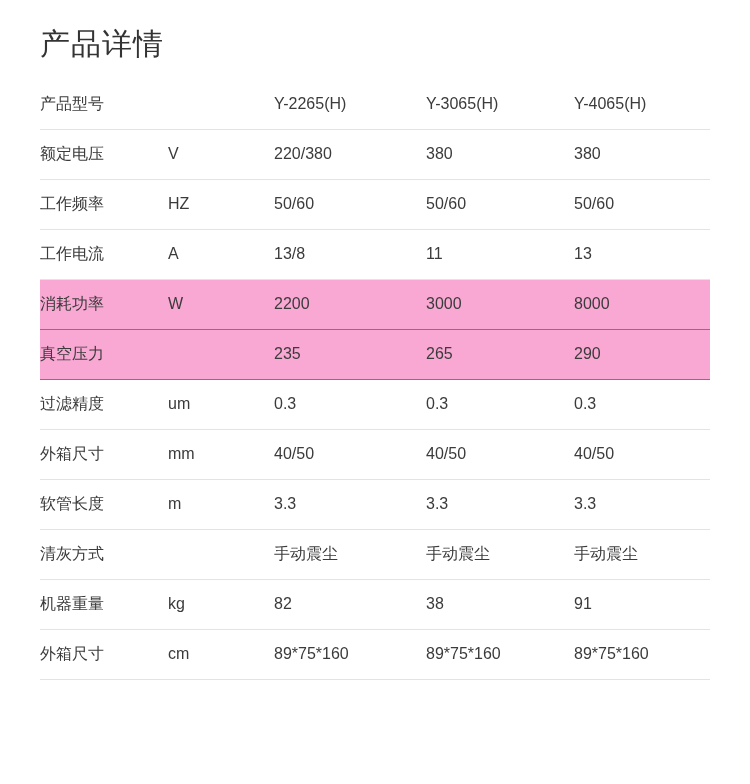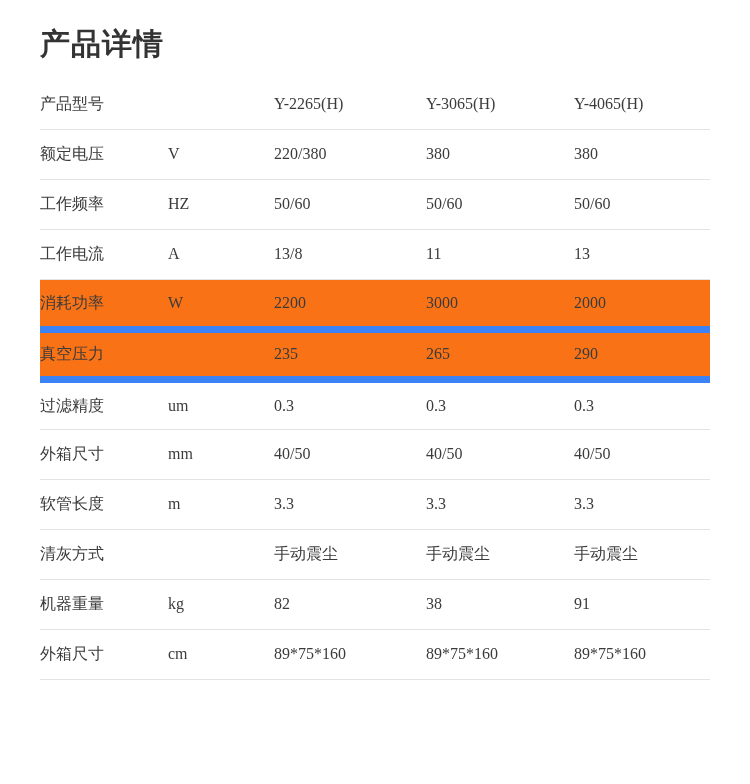--- a/index.html
+++ b/index.html
@@ -16,50 +16,49 @@
   }
   .page {
     width: 750px;
     height: 784px;
     box-sizing: border-box;
     padding: 0 40px;
     position: relative;
   }
   .page-title {
     font-size: 30px;
-    font-weight: bold;
+    font-weight: normal;
     color: #333333;
     letter-spacing: 1px;
     padding-top: 24px;
     padding-bottom: 16px;
     margin: 0;
     line-height: 1.3;
   }
   table.spec-table {
     width: 670px;
     border-collapse: collapse;
     table-layout: fixed;
   }
   table.spec-table tr {
     height: 50px;
-    font-family: Liberation Serif, serif;
   }
   table.spec-table td {
     font-size: 16px;
     color: #3b3b3b;
     border-bottom: 1px solid #e3e3e3;
     vertical-align: middle;
     padding: 0;
     line-height: 1.2;
     white-space: nowrap;
     overflow: hidden;
   }
   table.spec-table tr.highlight td {
-    background: #f97316;
-    border-bottom: 7px solid #3b82f6;
+    background: #f9a8d4;
+    border-bottom: 1px solid #3b82f6;
   }
   .col-name  { width: 128px; padding-left: 4px; }
   .col-unit  { width: 106px; }
   .col-v1    { width: 152px; margin-left: 8px; }
   .col-v2    { width: 148px; }
   .col-v3    { width: 136px; }
   .cell-inner {
     display: block;
   }
 </style>
@@ -145,21 +144,21 @@
           <td class="col-unit">
             <span class="cell-inner">W</span>
           </td>
           <td class="col-v1">
             <span class="cell-inner">2200</span>
           </td>
           <td class="col-v2">
             <span class="cell-inner">3000</span>
           </td>
           <td class="col-v3">
-            <span class="cell-inner">2000</span>
+            <span class="cell-inner">8000</span>
           </td>
         </tr>
         <tr class="highlight">
           <td class="col-name">
             <span class="cell-inner">真空压力</span>
           </td>
           <td class="col-unit">
             <span class="cell-inner"></span>
           </td>
           <td class="col-v1">

